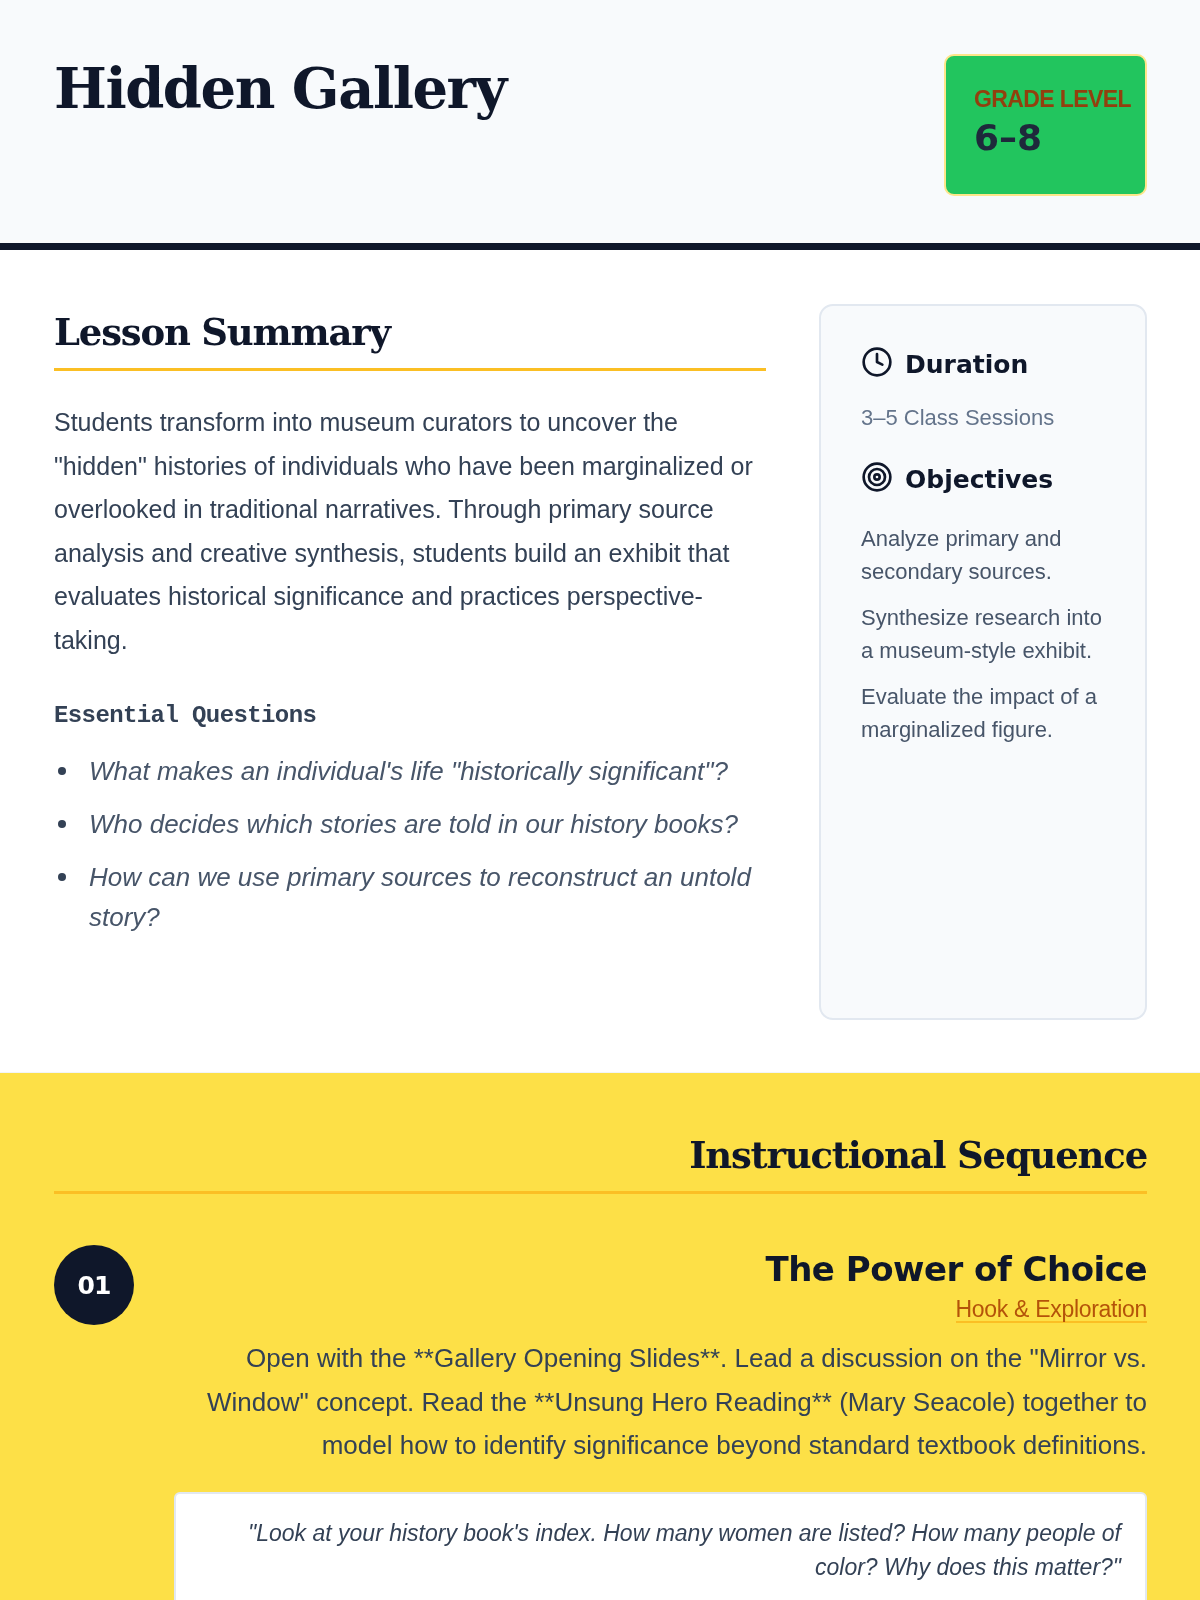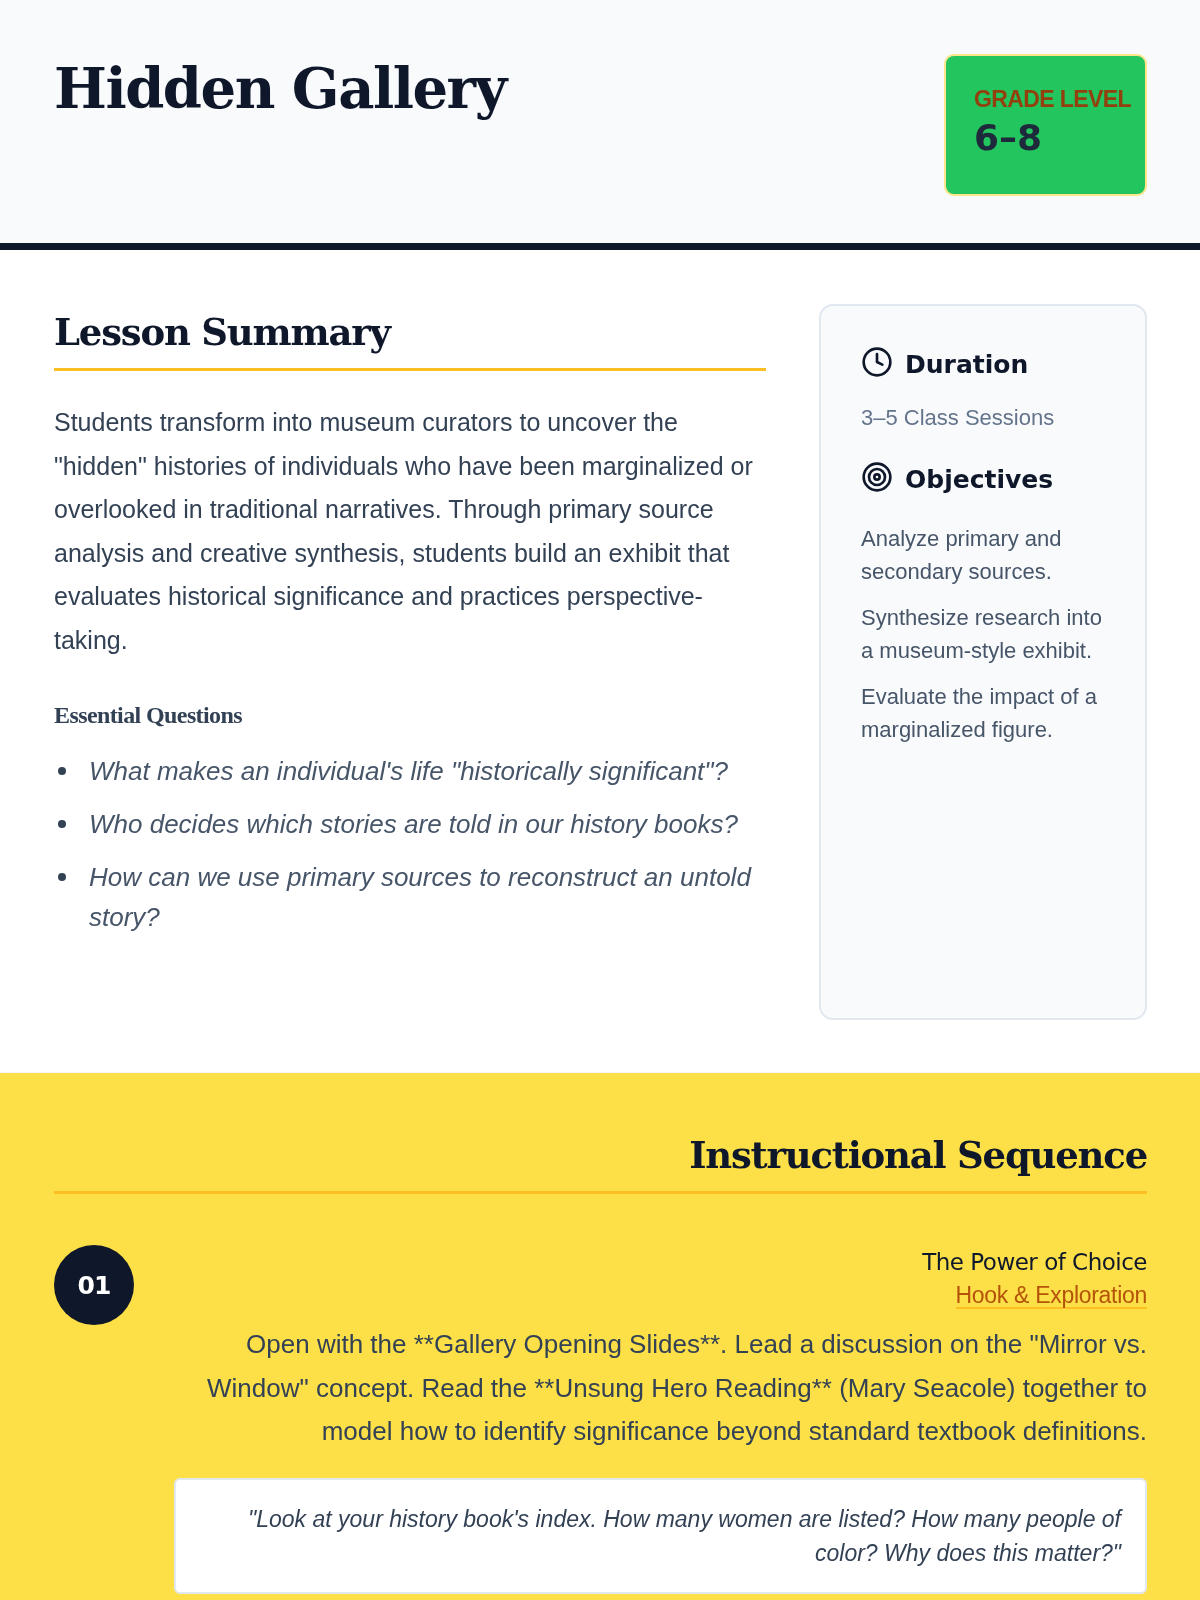--- a/index.html
+++ b/index.html
@@ -49,21 +49,21 @@
   .summary-main { position: absolute; left: 54px; top: 60px; width: 712px; }
   .section-heading {
     font-family: "DejaVu Serif", "Liberation Serif", serif;
     font-weight: 700; font-size: 37px; color: #0f172a; letter-spacing: -1.2px;
     padding-bottom: 14px; border-bottom: 3px solid #fbbf24;
   }
   .summary-text {
     margin-top: 30px; font-size: 25px; line-height: 43.5px; color: #334155;
   }
   .eq-heading {
-    margin-top: 40px; font-family: Liberation Serif, serif; font-weight: 700;
+    margin-top: 40px; font-family: Liberation Mono, monospace; font-weight: 700;
     font-size: 24px; color: #334155; letter-spacing: -0.6px;
   }
   .eq-list { list-style: none; margin-top: 22px; }
   .eq-item {
     position: relative; padding-left: 35px; font-style: italic;
     font-size: 26px; line-height: 40px; color: #475569; margin-bottom: 13px;
   }
   .eq-item .bullet {
     position: absolute; left: 4px; top: 16px; width: 8px; height: 8px;
     border-radius: 50%; background: #334155;
@@ -87,21 +87,21 @@
   .seq-heading-wrap { position: absolute; left: 54px; top: 60px; width: 1093px; }
   .step { position: absolute; left: 54px; top: 172px; width: 1093px; }
   .step-num {
     position: absolute; left: 0; top: 0; width: 80px; height: 80px; border-radius: 50%;
     background: #0f172a; color: #ffffff;
     font-family: "DejaVu Sans", sans-serif; font-weight: 700; font-size: 25px;
     display: flex; align-items: center; justify-content: center; letter-spacing: -1px;
   }
   .step-body { position: absolute; left: 120px; top: 0; width: 973px; }
   .step-title {
-    font-family: "DejaVu Sans", sans-serif; font-weight: 400; font-size: 23px;
+    font-family: "DejaVu Sans", sans-serif; font-weight: 700; font-size: 34px;
     color: #0f172a; margin-top: 4px; letter-spacing: -0.5px;
   }
   .step-tag {
     display: inline-block; margin-top: 8px; font-family: "Liberation Sans", sans-serif;
     font-size: 23px; font-weight: 400; color: #b45309;
     border-bottom: 2px solid #fbbf24; line-height: 24px; letter-spacing: -0.3px;
   }
   .step-text { margin-top: 14px; font-size: 26px; line-height: 43.5px; color: #334155; }
   .step-quote {
     margin-top: 24px; background: #ffffff; border: 2px solid #e2e8f0; border-radius: 6px;

